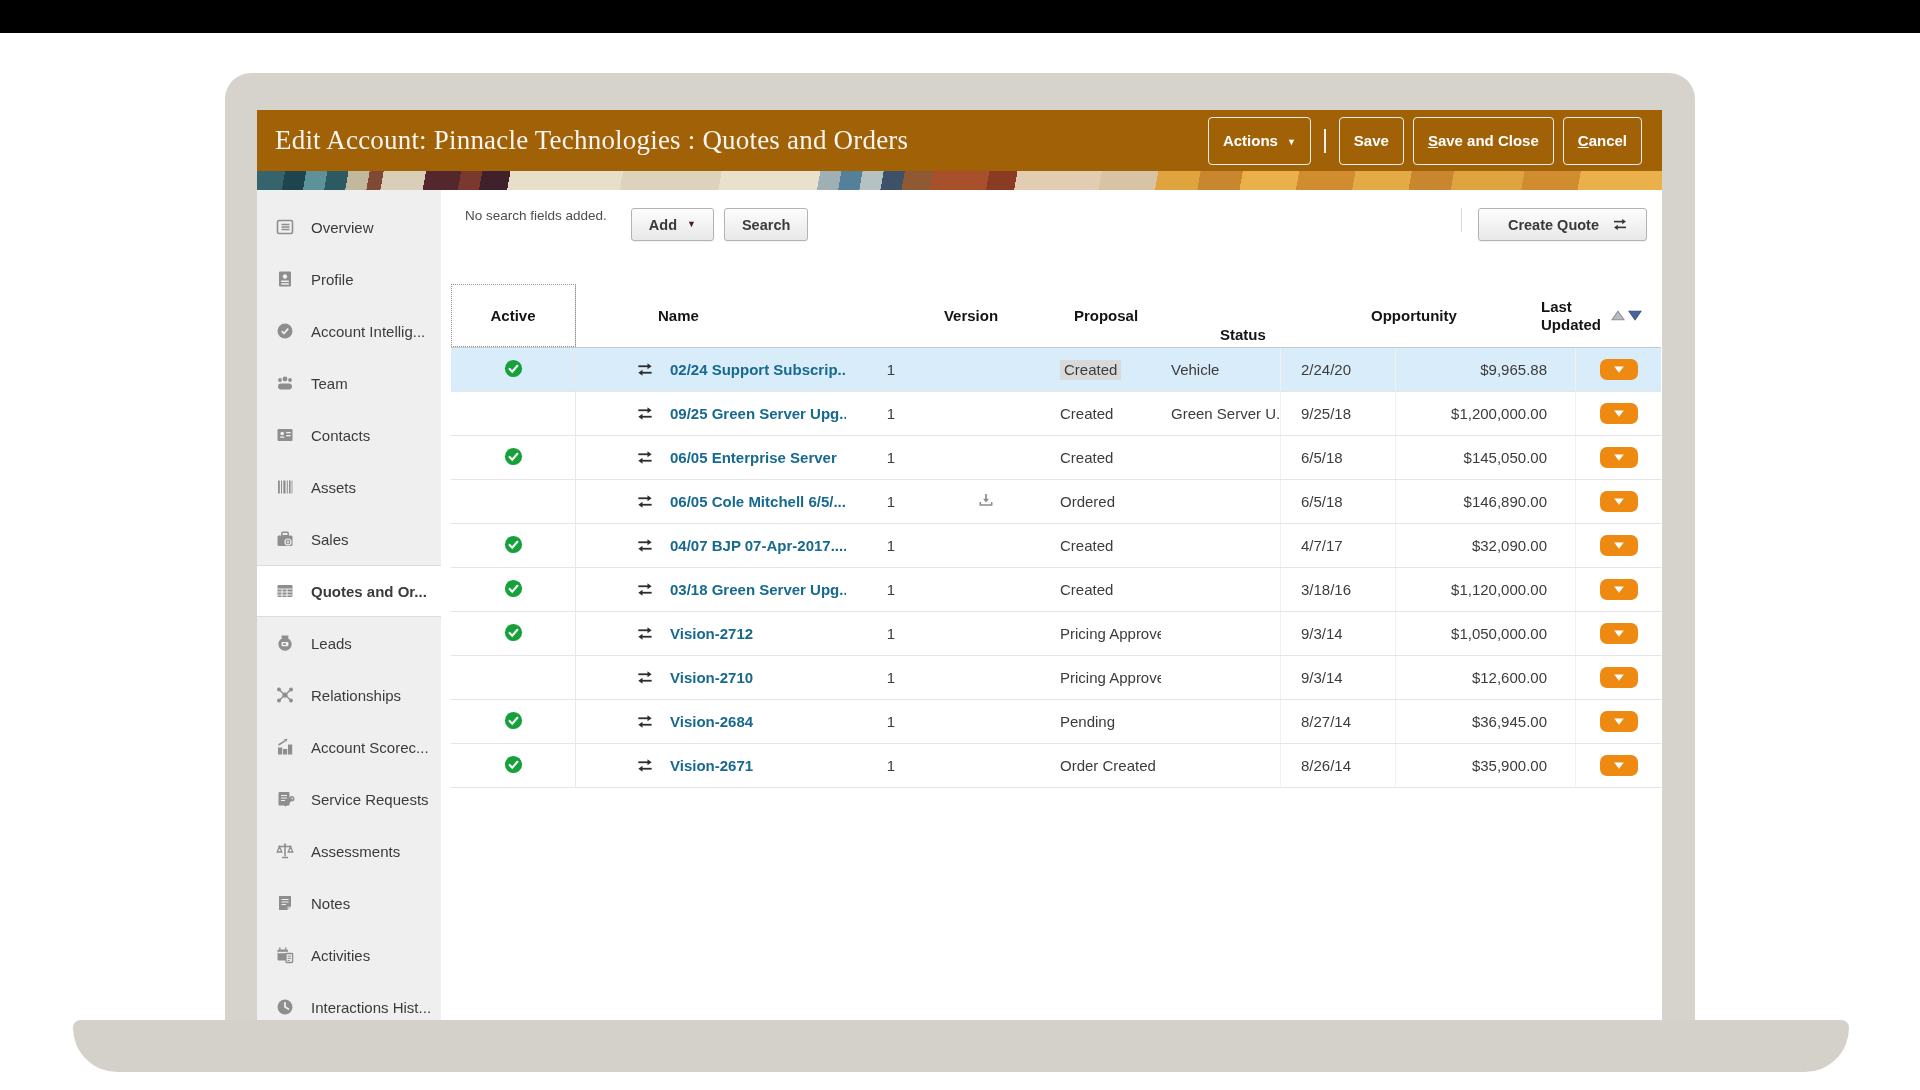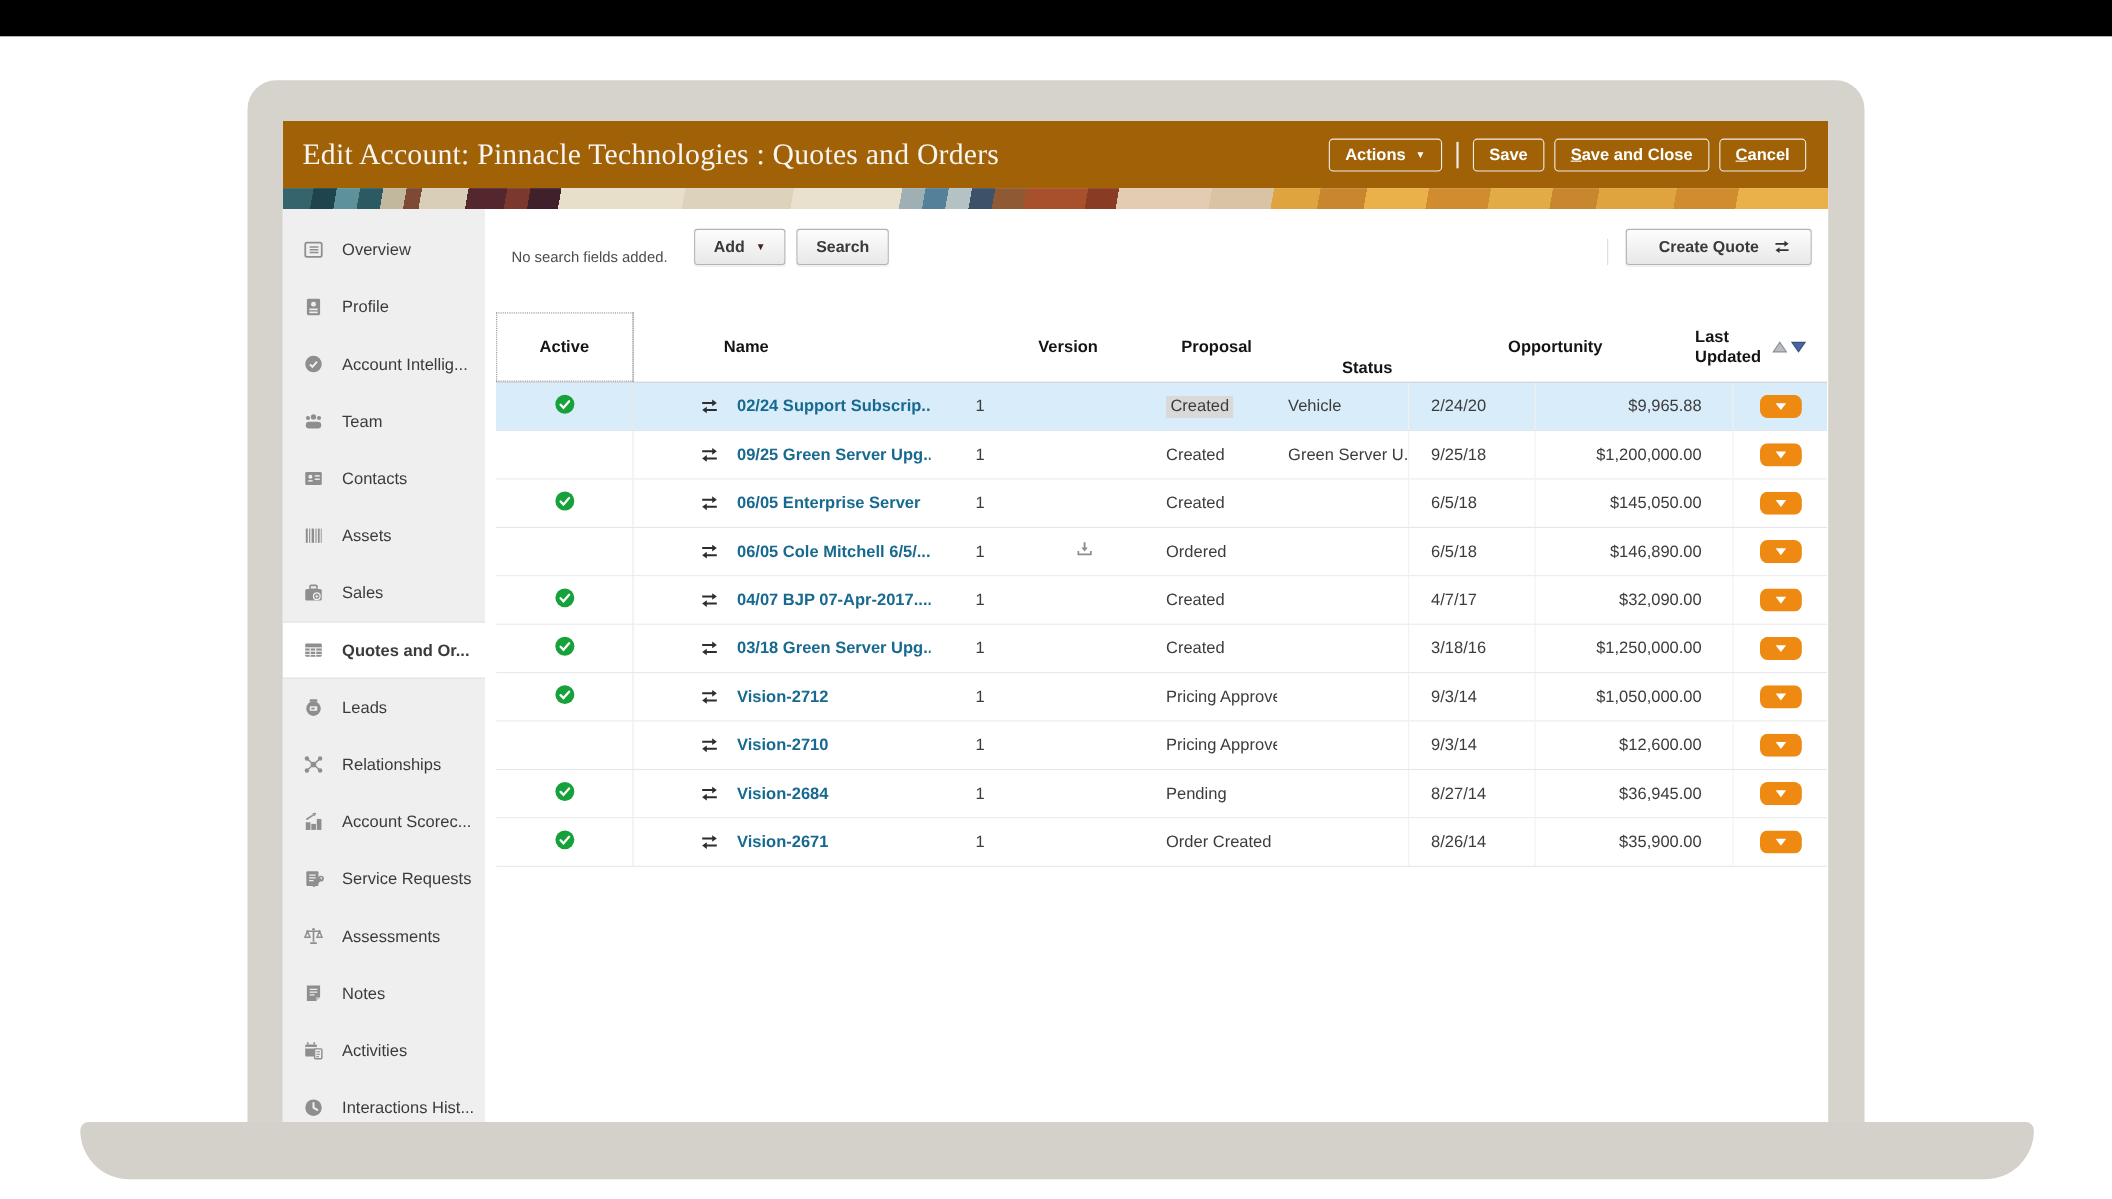--- a/index.html
+++ b/index.html
@@ -18,21 +18,21 @@
 
   .app { position:absolute; left:32px; top:37px; right:33px; bottom:0; background:#fff; overflow:hidden; }
 
   
   .app-header { height:61px; background:#a16207; display:flex; align-items:center; padding:0 20px 0 18px; }
   .app-title { font-family:"Liberation Serif", serif; font-weight:normal; font-size:27px; color:#f7f5f2;
                margin:0; letter-spacing:.2px; white-space:nowrap; }
   .header-actions { margin-left:auto; display:flex; align-items:center; gap:9px; }
   .hbtn { display:inline-block; background:transparent; border:1px solid #f0eeeb; border-radius:4px;
           color:#fff; font-family:"Liberation Sans", sans-serif; font-weight:700; font-size:15px;
-          height:30px; padding:0 14px; cursor:pointer; white-space:nowrap; }
+          height:48px; padding:0 14px; cursor:pointer; white-space:nowrap; }
   .hbtn .caret { font-size:9px; margin-left:9px; position:relative; top:-1px; }
   .hbtn.ak::first-letter { text-decoration:underline; }
   .vsep { width:2px; height:24px; background:#efece9; margin:0 4px; }
 
   
   .banner { height:19px;
     background:linear-gradient(100deg,
       #35646d 0 2%, #1e454d 2% 3.5%, #5d929b 3.5% 5%, #2c5a63 5% 6.5%,
       #c2b89e 6.5% 8%, #7e4a36 8% 9%, #d9cfb9 9% 12%,
       #54262e 12% 14.5%, #7b382f 14.5% 16%, #40202a 16% 18%,
@@ -49,21 +49,21 @@
   
   .sidebar { width:184px; background:#efeff0; flex:0 0 184px; padding-top:11px; overflow:hidden; }
   .side-item { display:flex; align-items:center; gap:15px; height:52px; padding:0 10px 0 17px;
                font-size:15px; color:#3b3b3b; cursor:pointer; }
   .side-item .sicon { width:22px; height:22px; flex:0 0 22px; display:flex; align-items:center; justify-content:center; }
   .side-item.selected { background:#fff; font-weight:700; border-top:1px solid #dcdcdc; border-bottom:1px solid #dcdcdc; }
   .side-label { white-space:nowrap; overflow:hidden; }
 
   
   .content { flex:1; background:#fff; padding:18px 0 0 10px; position:relative; }
-  .toolbar { display:flex; align-items:flex-end; }
+  .toolbar { display:flex; align-items:flex-start; }
   .nosearch { font-size:13.5px; color:#4d4d4d; margin:0 24px 0 14px; }
   .btn { display:inline-flex; align-items:center; gap:10px; height:33px; padding:0 17px;
          background:linear-gradient(#fdfdfd,#e8e8e8); border:1px solid #b3b3b3; border-radius:3px;
          font-family:"Liberation Sans", sans-serif; font-weight:700; font-size:14.5px; color:#3a3a3a;
          cursor:pointer; box-shadow:0 1px 1px rgba(0,0,0,.06); white-space:nowrap; }
   .btn .caret { font-size:9px; color:#4a1f1c; position:relative; top:-1px; }
   .toolbar .gap { width:10px; }
   .spacer { flex:1; }
   .toolbar-divider { width:1px; height:24px; background:#dcdcdc; margin-right:16px; }
   .create-quote { margin-right:15px;padding-left:29px; }
@@ -529,21 +529,21 @@
                         <path d="M7.4 10.2L3 13.4l4.4 3.2z" fill="#2d2d2d"></path>
                       </svg>
                     </span>
       <a class="link">03/18 Green Server Upg...</a>
     </div>
     <div class="td center">1</div>
     <div class="td center td-proposal"></div>
     <div class="td td-status"><span>Created</span></div>
     <div class="td td-opty"></div>
     <div class="td td-updated">3/18/16</div>
-    <div class="td td-amount">$1,250,000.00</div>
+    <div class="td td-amount">$1,120,000.00</div>
     <div class="td center">
       <button class="rowbtn">
                       <span><svg width="12" height="9" viewBox="0 0 12 9">
                           <path d="M1.2 1.5h9.6L6 7.8z" fill="#fff"></path>
                         </svg></span>
                     </button>
     </div>
                 </div>
                 <div class="tr">
     <div class="td td-active">

